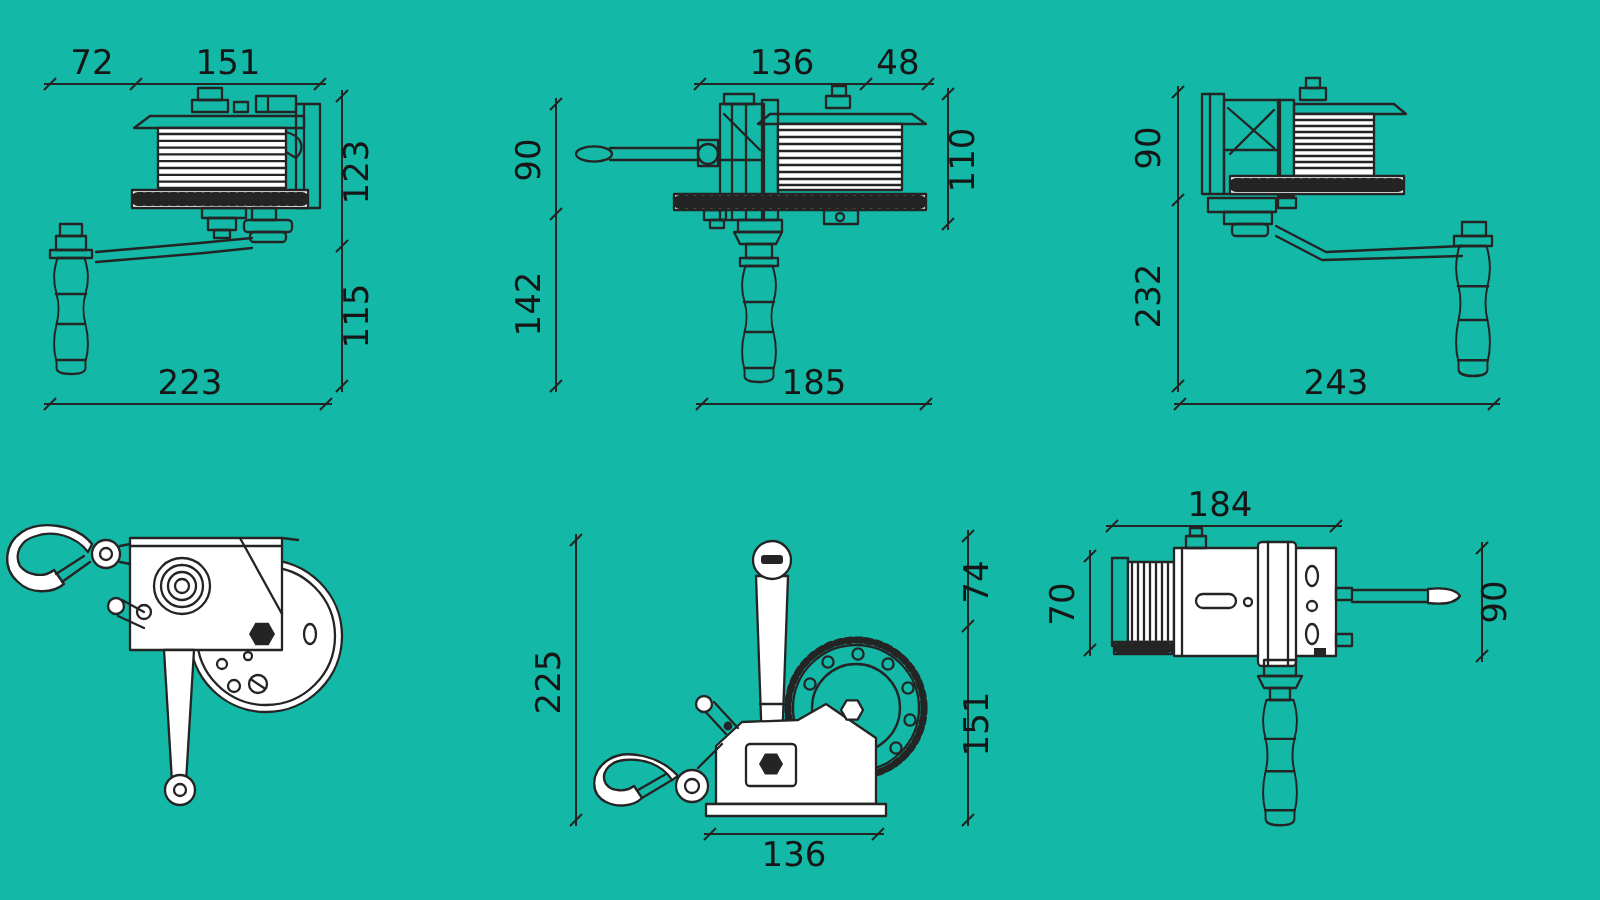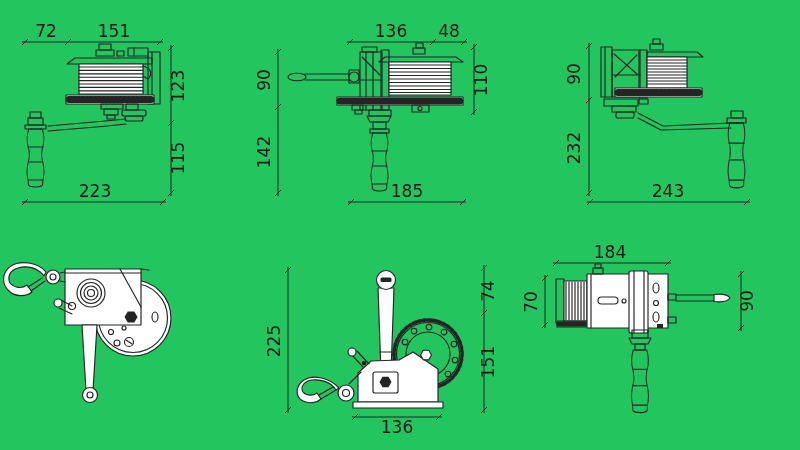--- a/index.html
+++ b/index.html
@@ -1,16 +1,16 @@
 <!DOCTYPE html>
 <html><head>
 <meta charset="utf-8">
 <style>
   html,body{margin:0;padding:0;background:#ffffff;}
-  .canvas{position:relative;width:800px;height:450px;background:#22c55e;overflow:hidden;
+  .canvas{position:relative;width:800px;height:450px;background:#14b8a6;overflow:hidden;
           font-family:"DejaVu Sans",sans-serif;}
   svg{display:block;}
   .art *{fill:none;stroke:#242424;stroke-width:1.15;stroke-linecap:round;stroke-linejoin:round;}
   .art .wh{fill:#ffffff;}
   .art .dk{fill:#242424;stroke:none;}
   .art .rack{stroke-width:7;stroke-dasharray:2.2 2;}
   .art .racksm{stroke-width:5;stroke-dasharray:2 1.8;}
   .art .teeth{stroke-width:3.6;stroke-dasharray:2.6 2.4;}
   .dims line,.dims path{fill:none;stroke:#242424;stroke-width:1;}
   .dims text{fill:#161616;stroke:none;font-size:17px;font-family:"DejaVu Sans",sans-serif;text-anchor:middle;}

